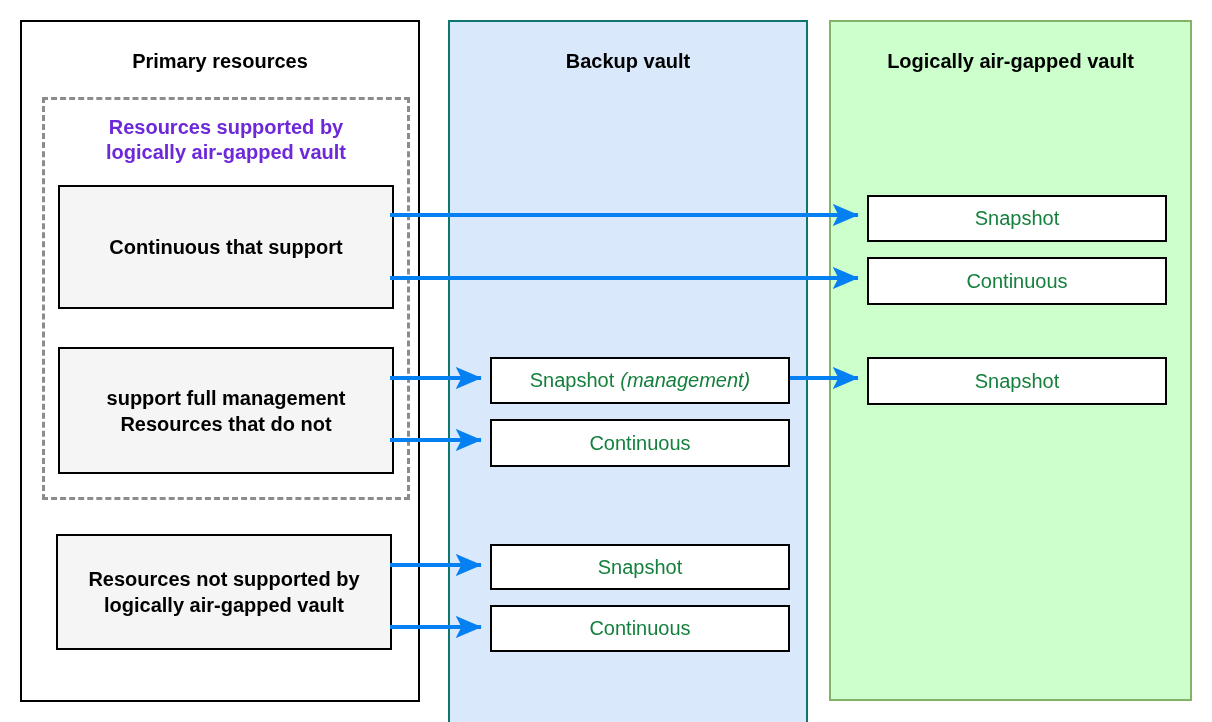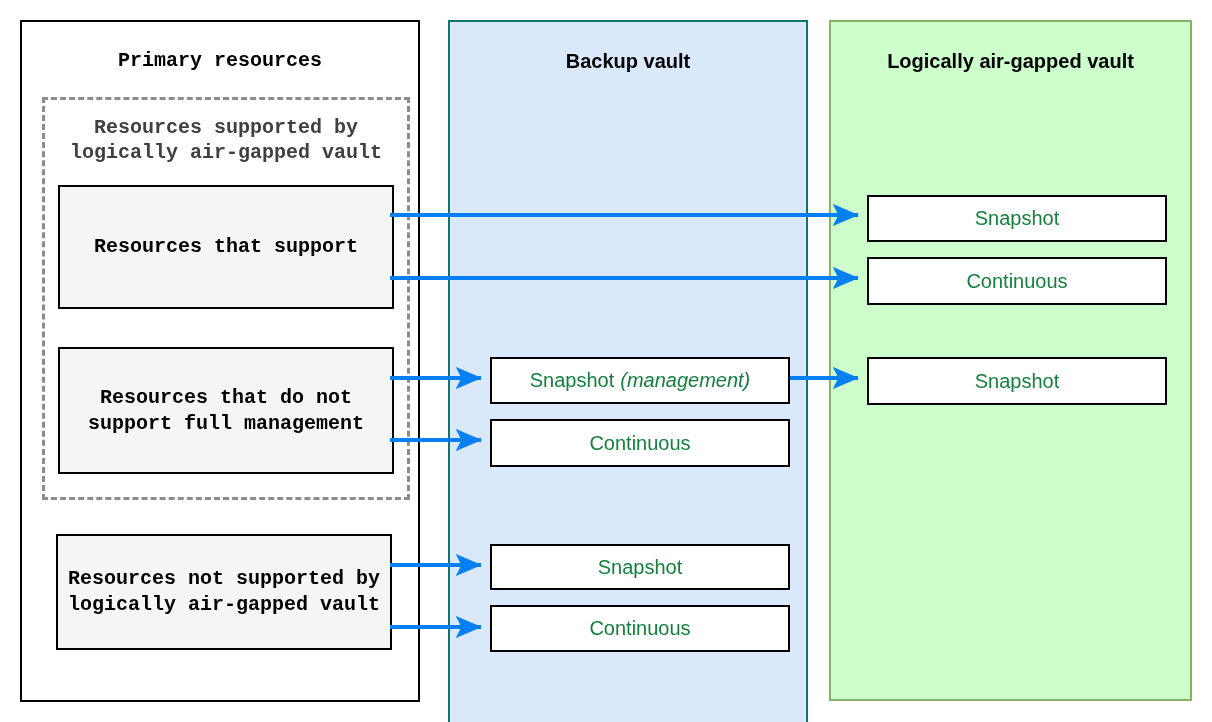--- a/index.html
+++ b/index.html
@@ -28,38 +28,37 @@
     color: #000000;
     line-height: 26px;
   }
 
   
   .primary-panel {
     left: 20px;
     width: 400px;
     background: #ffffff;
     border: 2px solid #000000;
-    font-family: Liberation Mono, monospace;
   }
   .dashed-group {
     position: absolute;
     left: 20px;
     top: 75px;
     width: 368px;
     height: 403px;
     border: 3px dashed #8c8c8c;
     background: transparent;
   }
   .group-heading {
     margin-top: 15px;
     text-align: center;
     font-size: 20px;
     font-weight: bold;
     line-height: 25px;
-    color: #404040;
+    color: #6d28d9;
   }
   .resource-box {
     position: absolute;
     background: #f5f5f5;
     border: 2px solid #000000;
     display: flex;
     flex-direction: column;
     align-items: center;
     justify-content: center;
     text-align: center;
@@ -133,26 +132,26 @@
   <div class="panel primary-panel">
     <div class="panel-title">Primary resources</div>
 
     <div class="dashed-group">
       <div class="group-heading">
         <div>Resources supported by</div>
         <div>logically air-gapped vault</div>
       </div>
 
       <div class="resource-box box-full">
-        <div>Resources that support</div>
+        <div>Continuous that support</div>
       </div>
 
       <div class="resource-box box-partial">
+        <div>support full management</div>
         <div>Resources that do not</div>
-        <div>support full management</div>
       </div>
     </div>
 
     <div class="resource-box box-unsupported">
       <div>Resources not supported by</div>
       <div>logically air-gapped vault</div>
     </div>
   </div>
 
   <div class="panel backup-panel">

